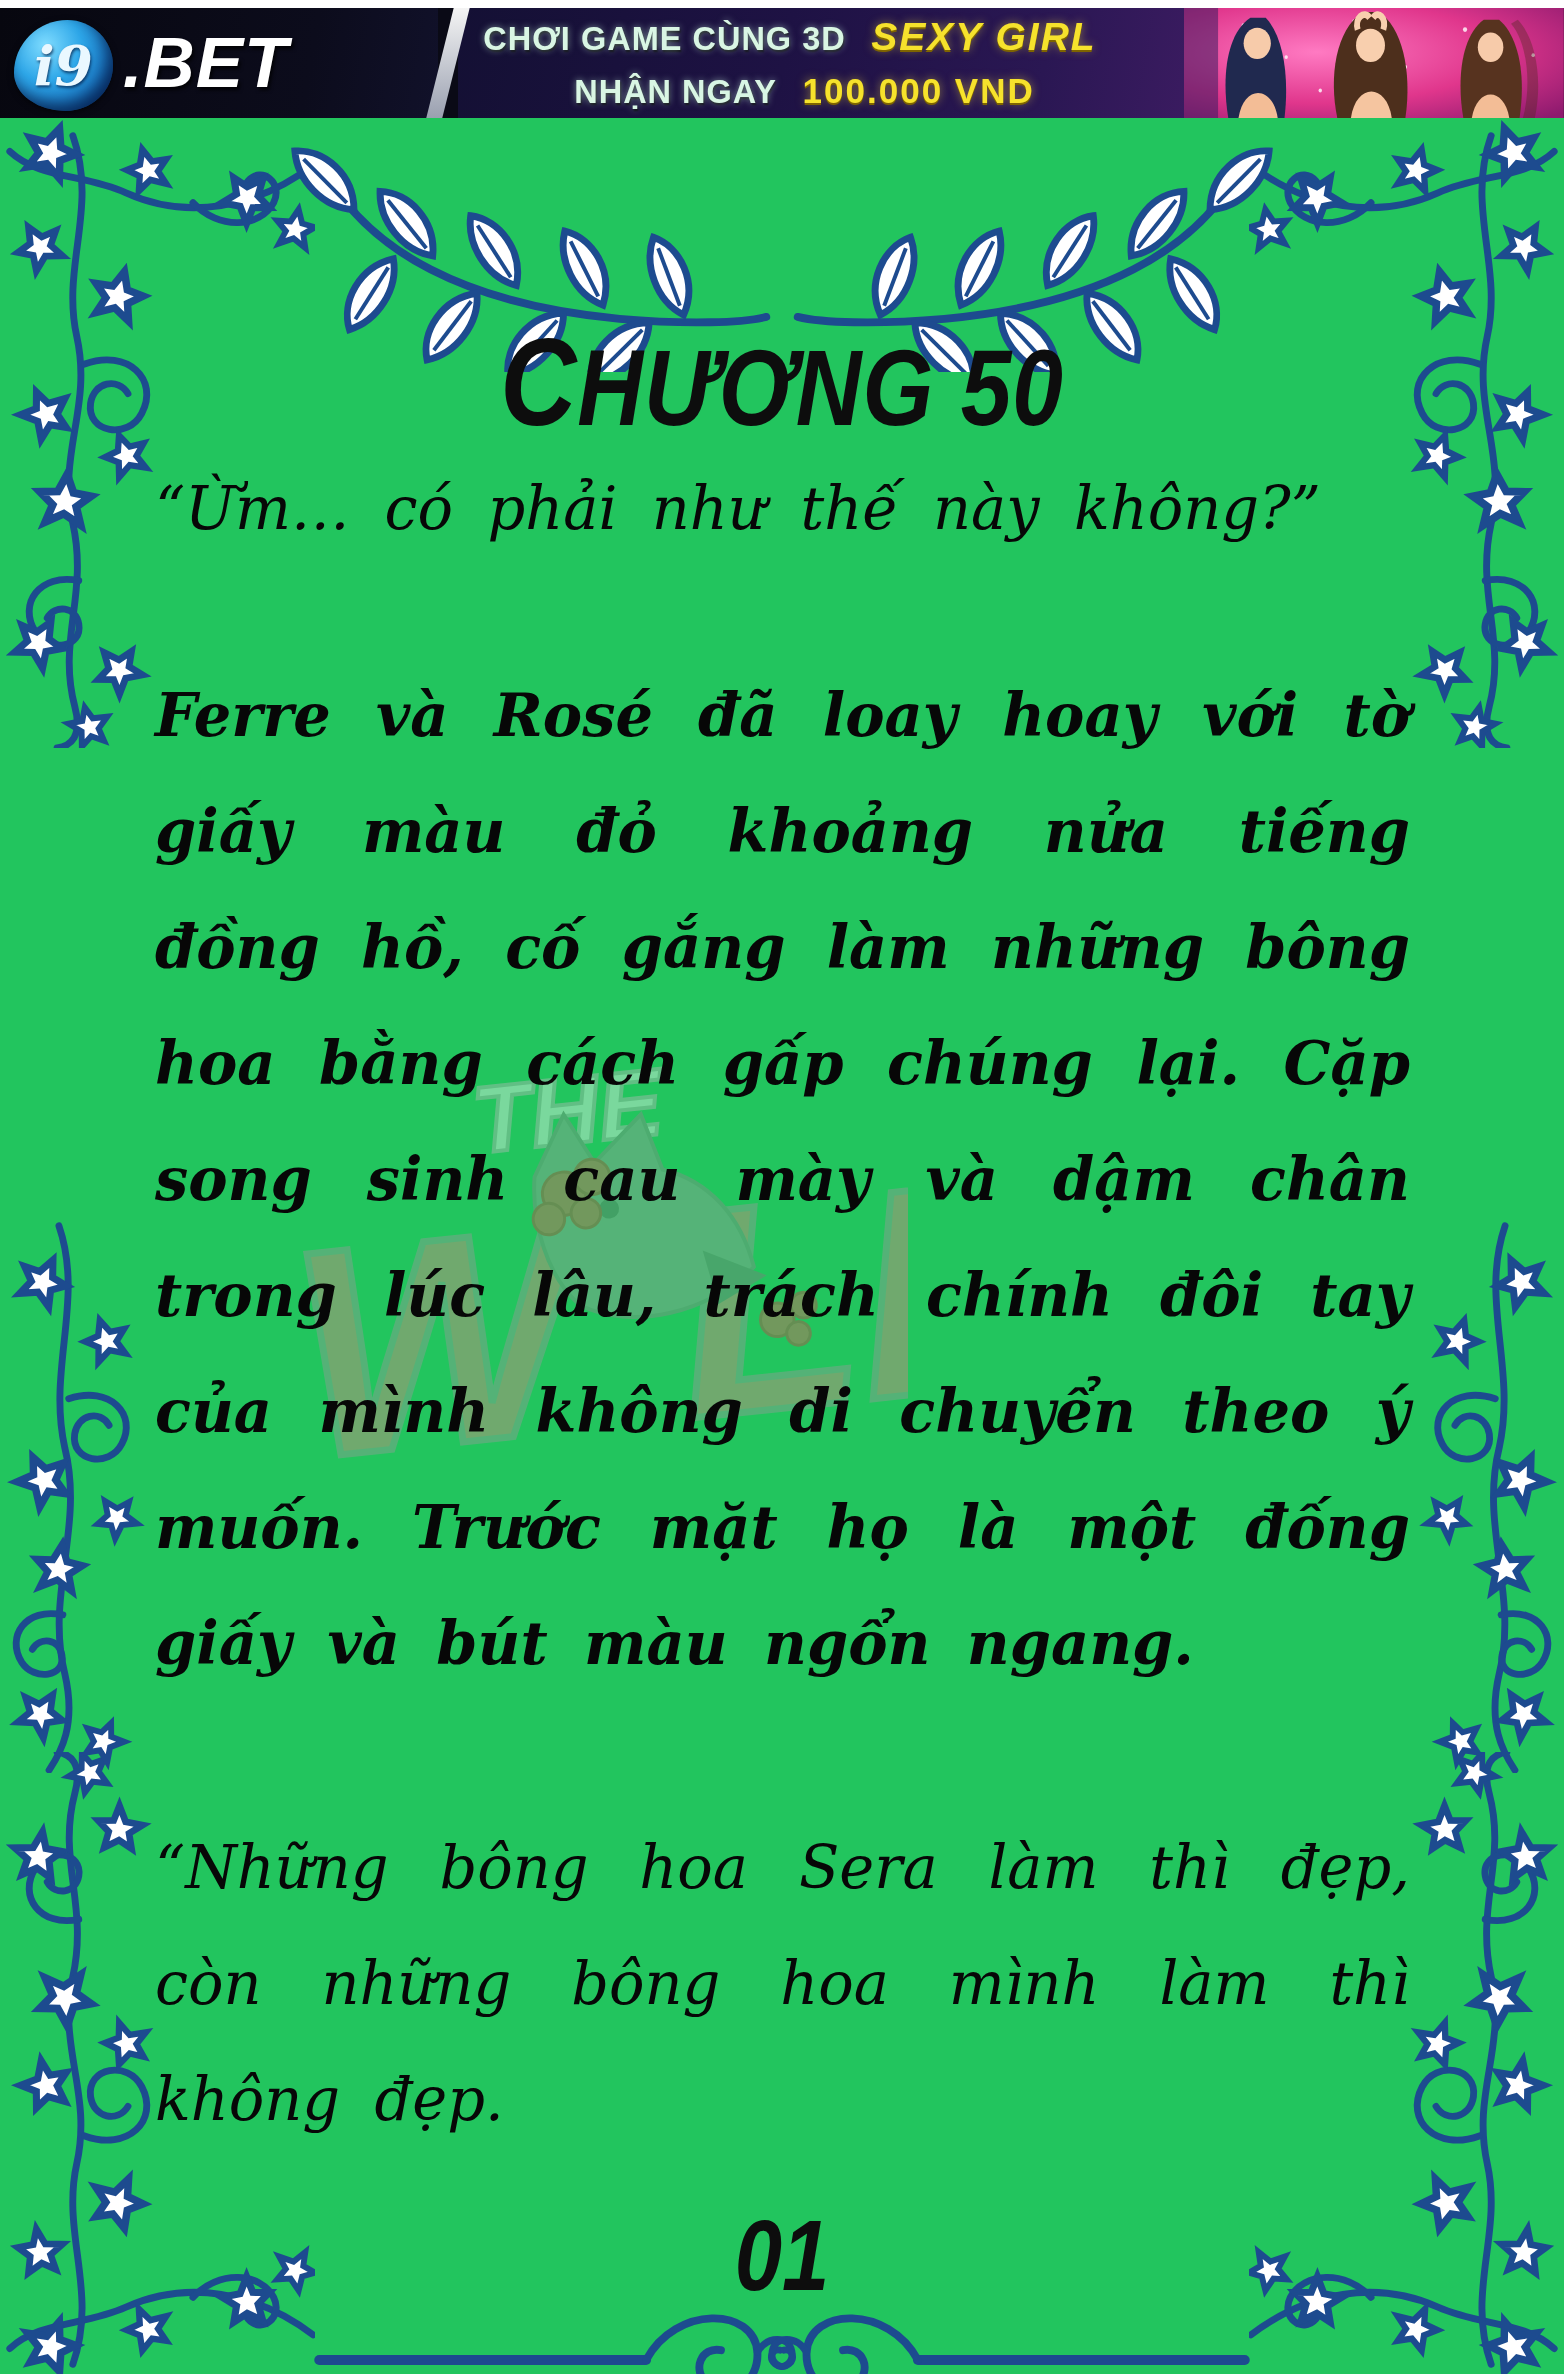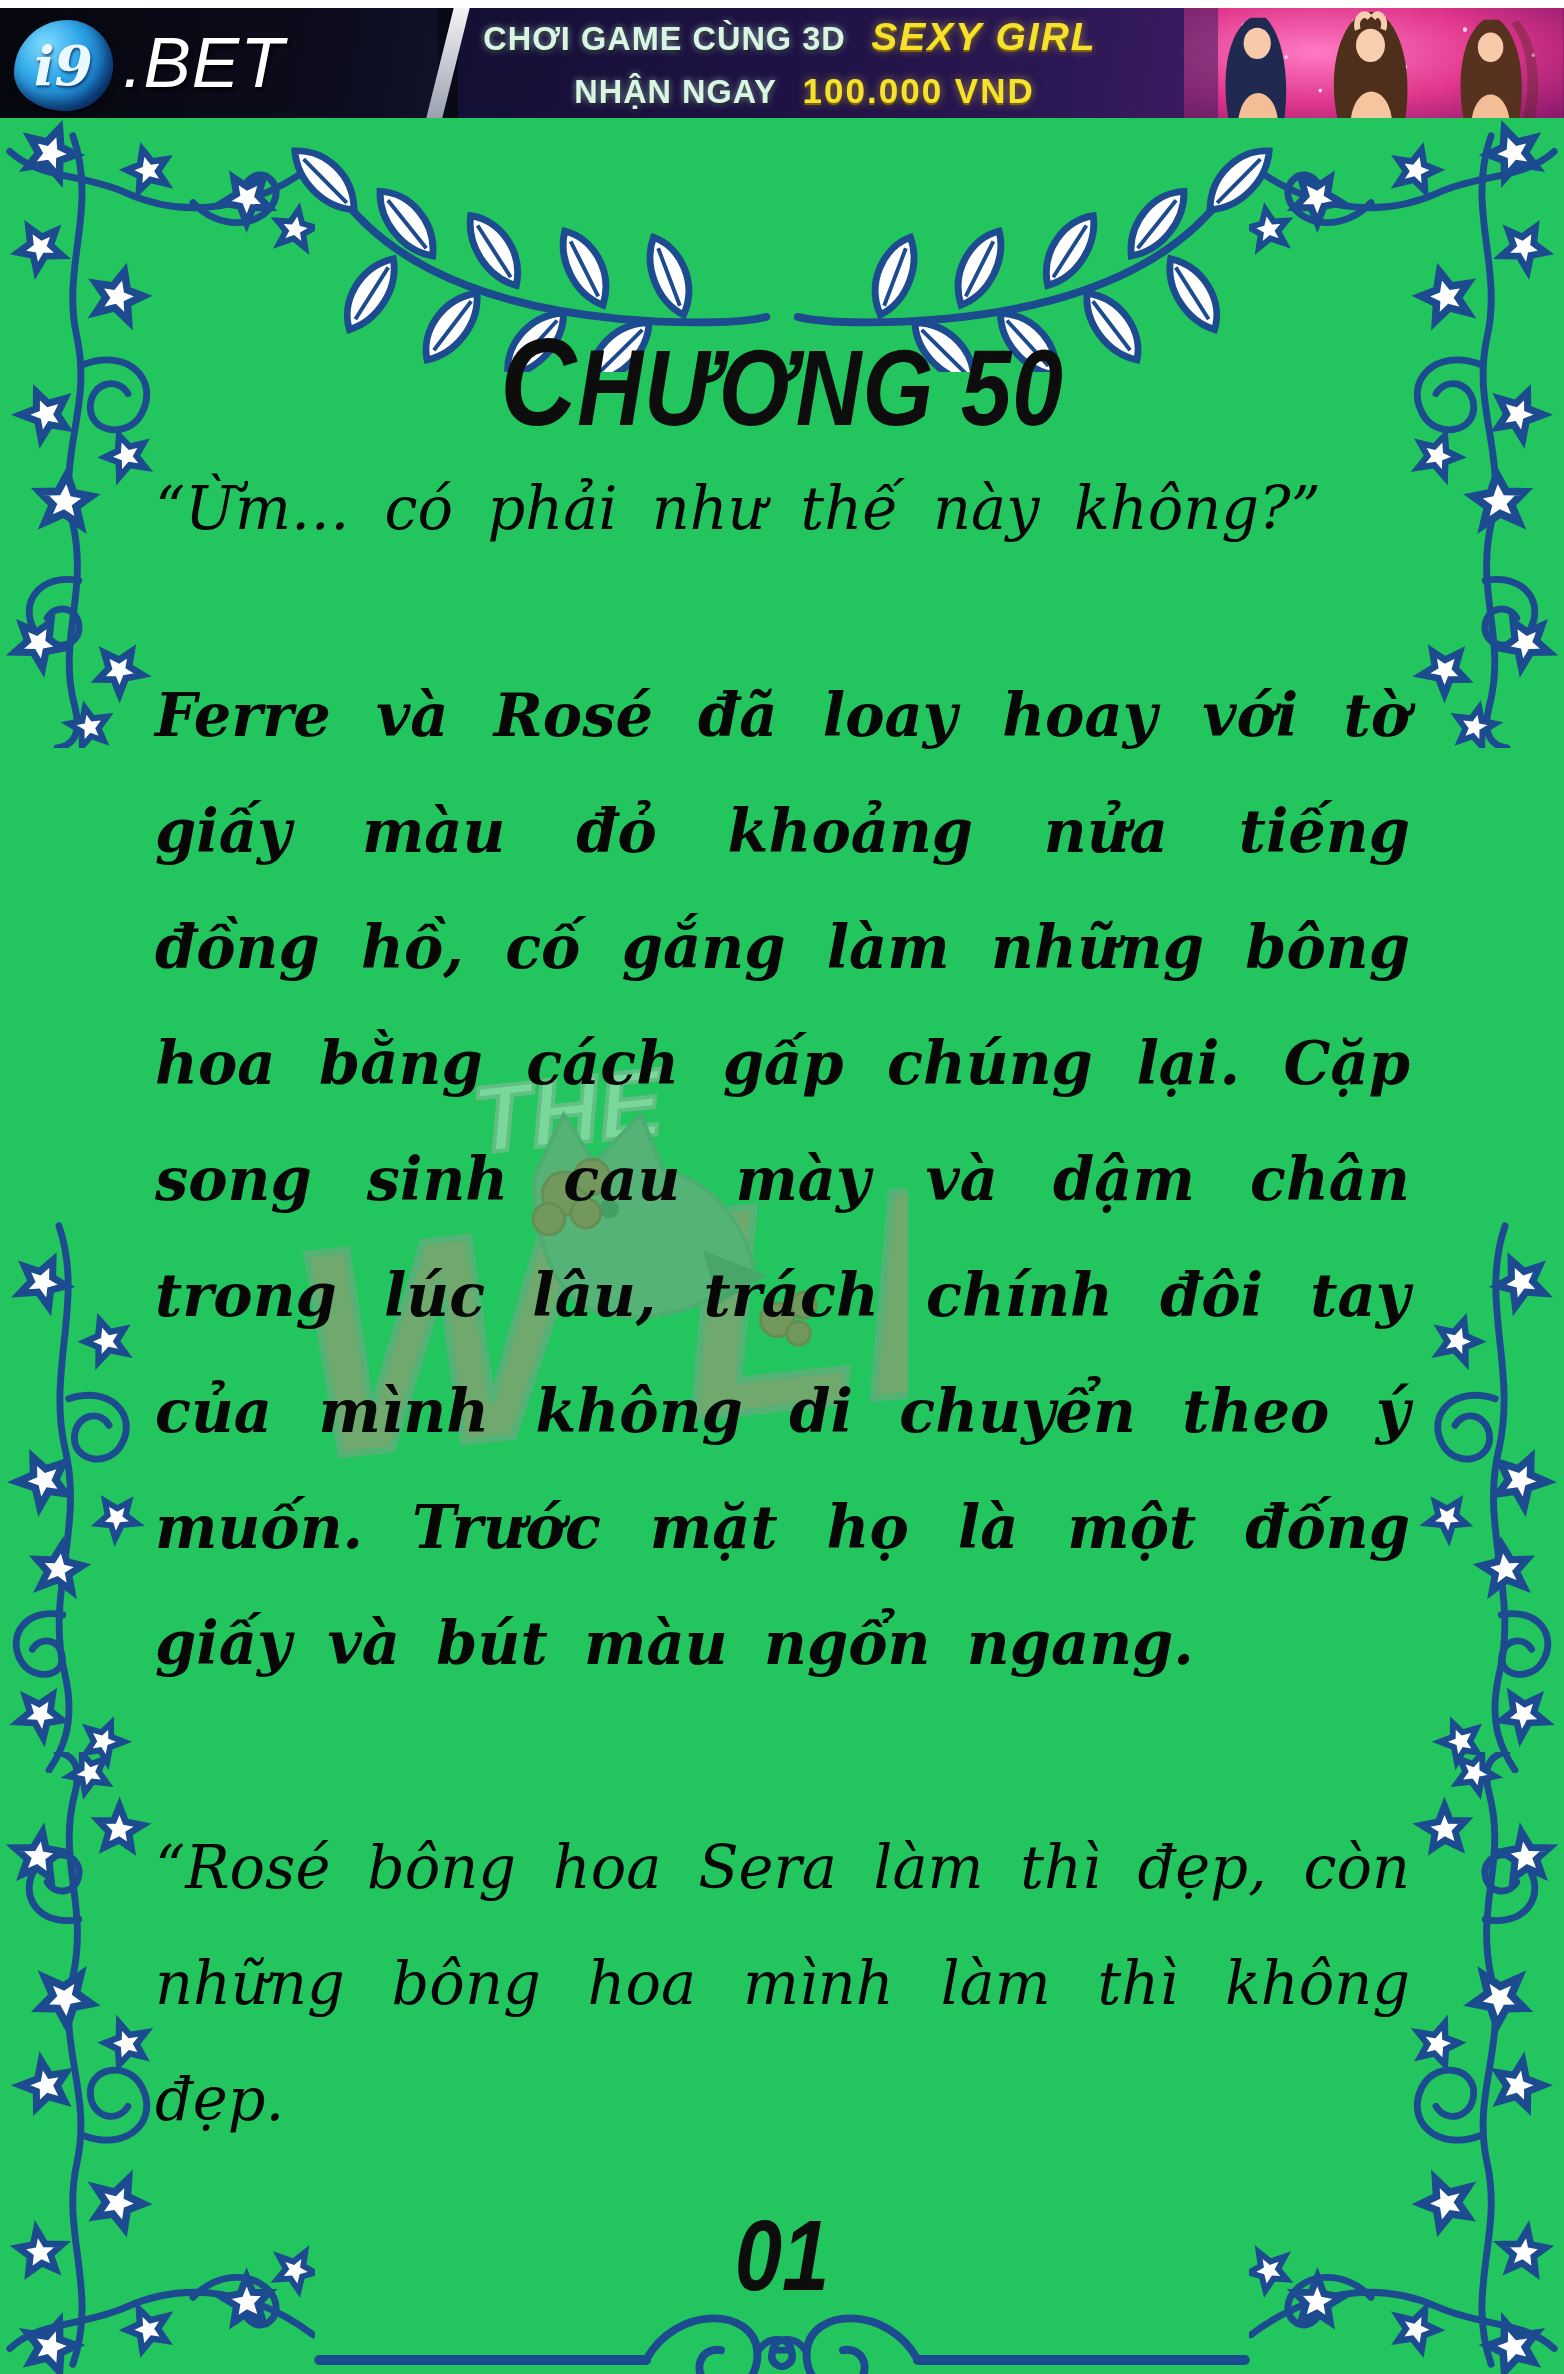--- a/index.html
+++ b/index.html
@@ -11,21 +11,21 @@
   .banner-left { width:424px; display:flex; align-items:center; padding-left:13.8px;
                  background:linear-gradient(100deg,#07070f 0%, #0c0c1c 70%, #11112a 100%); }
   .logo { display:flex; align-items:center; gap:9.9px; }
   .logo-blob { display:flex; align-items:center; justify-content:center;
                width:99px; height:91px; margin-top:5.9px;
                border-radius:54% 46% 48% 52% / 58% 50% 50% 42%;
                background:radial-gradient(circle at 32% 28%, #7fdcff 0%, #2da6e8 38%, #0d57aa 85%);
                box-shadow:inset -5.9px -7.9px 13.8px rgba(0,0,30,.55), 0 2px 5.9px rgba(0,0,0,.6); }
   .logo-i9 { font-family:"DejaVu Serif", serif; font-style:italic; font-weight:bold;
              font-size:55px; color:#eaf8ff; text-shadow:1px 2px 3px rgba(0,20,60,.7); }
-  .logo-bet { font-style:italic; font-weight:normal; font-size:71px; color:#ffffff;
+  .logo-bet { font-style:italic; font-weight:bold; font-size:71px; color:#ffffff;
               letter-spacing:1px; text-shadow:2px 3px 3.9px rgba(0,0,0,.8); }
   .banner-divider { width:15.8px; margin:0 2px; background:linear-gradient(#f4f4f4,#9aa0b0);
                     transform:skewX(-14deg); }
   .banner-ad { width:701px; display:flex; flex-direction:column; justify-content:center;
                gap:12px; padding-left:25.6px;
                background:linear-gradient(100deg,#141034 0%, #1e1244 45%, #2a1753 80%, #3a1b60 100%); }
   .ad-row { display:flex; align-items:baseline; gap:25.6px; white-space:nowrap; }
   .ad-row.second { padding-left:91px; }
   .ad-normal { font-weight:bold; font-size:32.5px; letter-spacing:1px; color:#d9f6e4;
                text-shadow:0 0 7.9px rgba(210,255,230,.55), 1px 2px 2px rgba(0,0,0,.8); }
@@ -247,21 +247,21 @@
         <circle cx="520" cy="340" r="17"></circle>
           <circle cx="548" cy="328" r="13"></circle>
           <circle cx="540" cy="356" r="12"></circle>
       </g>
     </g>
   </svg>
 
   <section class="content">
     <p class="q1">“Ừm… có phải như thế này không?”</p>
     <p class="body-par">Ferre và Rosé đã loay hoay với tờ giấy màu đỏ khoảng nửa tiếng đồng hồ, cố gắng làm những bông hoa bằng cách gấp chúng lại. Cặp song sinh cau mày và dậm chân trong lúc lâu, trách chính đôi tay của mình không di chuyển theo ý muốn. Trước mặt họ là một đống giấy và bút màu ngổn ngang.</p>
-    <p class="q3">“Rosé bông hoa Sera làm thì đẹp, còn những bông hoa mình làm thì không đẹp.</p>
+    <p class="q3">“Những bông hoa Sera làm thì đẹp, còn những bông hoa mình làm thì không đẹp.</p>
   </section>
 
   <div class="page-number">01</div>
 
   <svg class="flourish" viewBox="0 0 980 140">
     <g fill="none" stroke="#1d4b8f" stroke-linecap="round">
       <path d="M20,70 H352" stroke-width="10"></path>
       <path d="M628,70 H960" stroke-width="10"></path>
       <g id="sw">
         <path d="M352,70 C382,14 462,16 465,62 C467,94 436,112 414,94 C398,80 408,56 428,60" stroke-width="8"></path>

